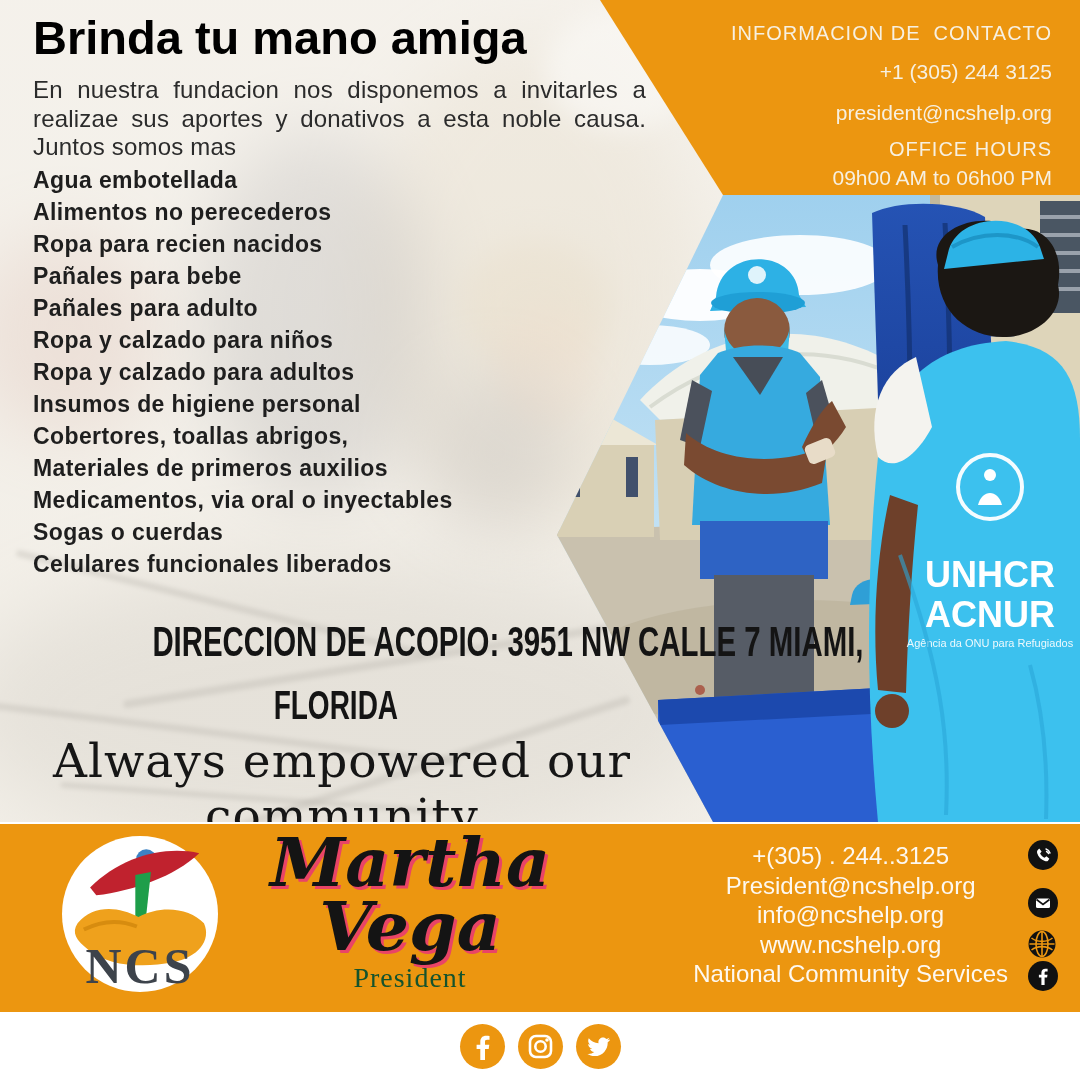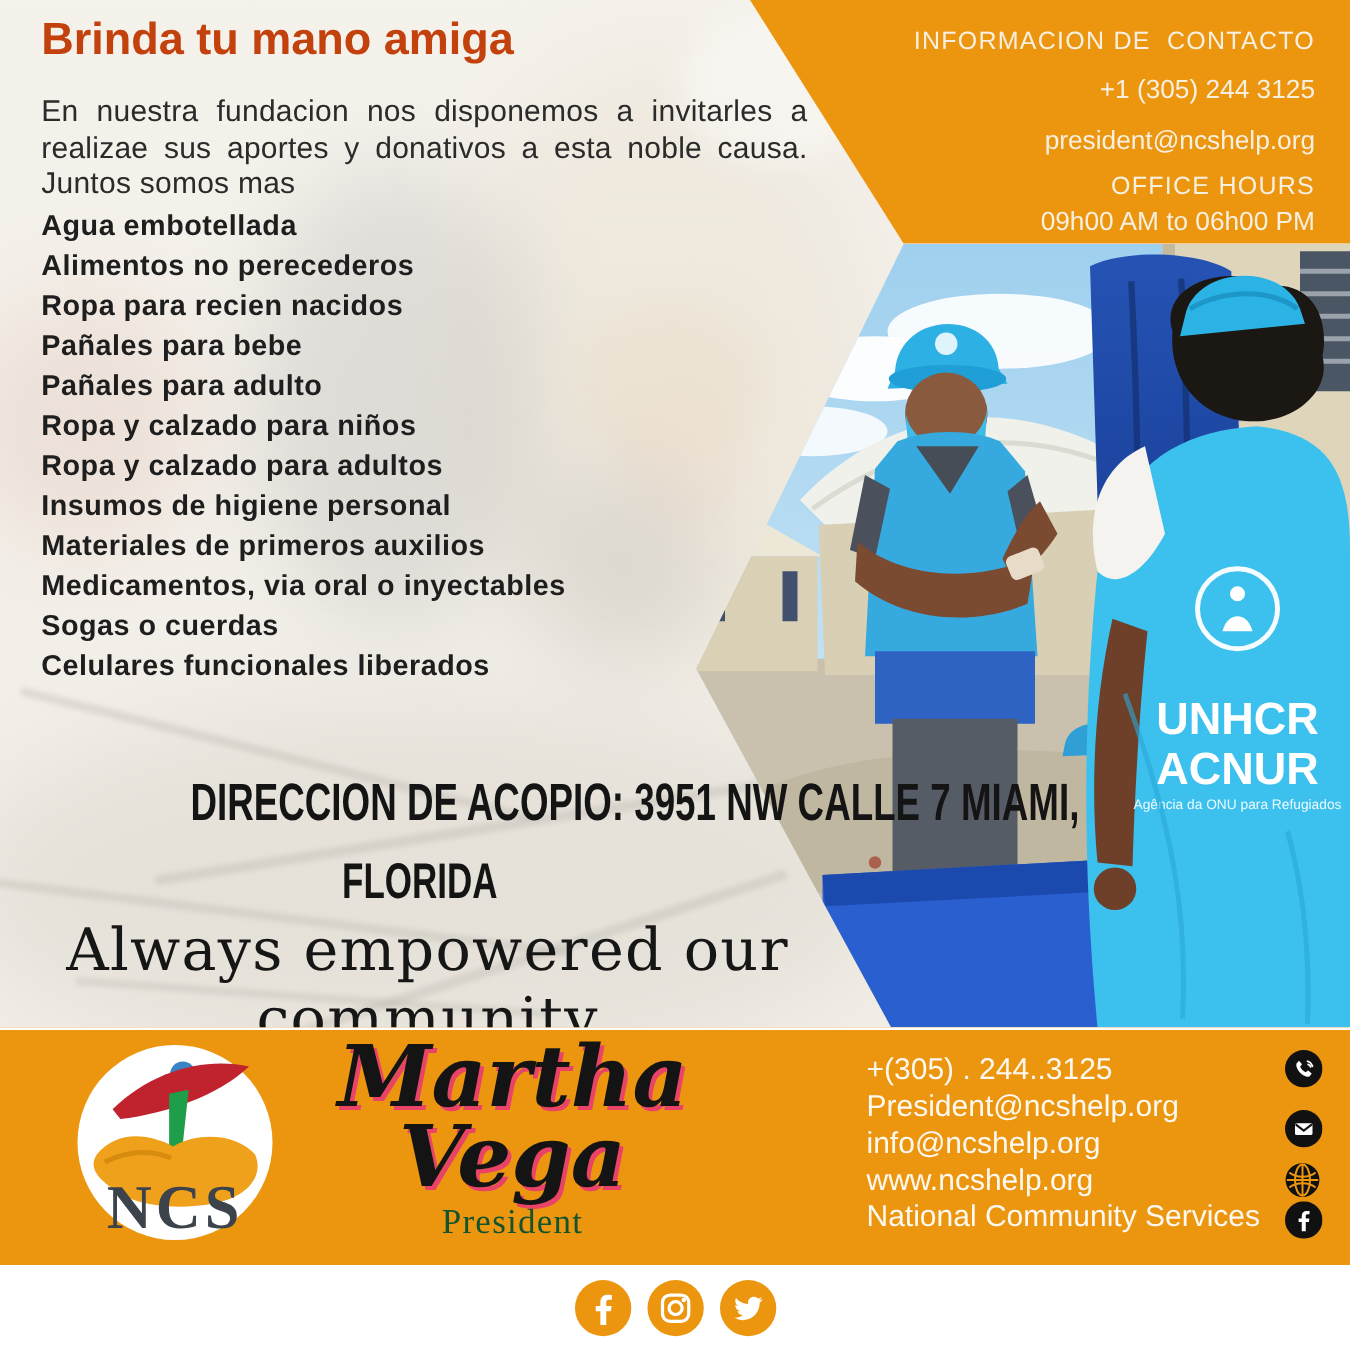--- a/index.html
+++ b/index.html
@@ -31,21 +31,21 @@
   .contact-panel { position:absolute; left:0; top:0; width:1080px; height:195px;
     background:#ec9610; clip-path:polygon(600px 0, 1080px 0, 1080px 195px, 723px 195px); }
   .cp-line { position:absolute; right:28px; color:#f7f0e1; white-space:pre; }
   .cp-1 { top:22px;  font-size:20px; letter-spacing:1px; }
   .cp-2 { top:60px;  font-size:21px; }
   .cp-3 { top:101px; font-size:21px; }
   .cp-4 { top:138px; font-size:20px; letter-spacing:1px; }
   .cp-5 { top:166px; font-size:21px; }
 
   
-  .title { position:absolute; left:33px; top:10px; font-size:36px; font-weight:700; color:#c2410c; letter-spacing:0;text-align:right; }
+  .title { position:absolute; left:33px; top:10px; font-size:47px; font-weight:700; color:#000000; letter-spacing:0;text-align:right; }
   .intro { position:absolute; left:33px; top:76px; width:613px; font-size:24px; font-weight:400;
     color:#2b2b2b; line-height:28.5px; text-align:justify; letter-spacing:.2px; }
   .donate-list { position:absolute; left:33px; top:164px; width:640px; }
   .donate-item { font-size:23px; font-weight:700; color:#1e1e1e; line-height:32px; letter-spacing:.4px; }
 
   .address { position:absolute; left:0; top:598px; width:672px; text-align:center;margin-top:20px; }
   .addr-line { display:inline-block; white-space:nowrap; transform:scaleX(.70); transform-origin:50% 50%;
     font-weight:700; color:#141414; }
   .addr-1 { font-size:42px; line-height:48px; }
   .addr-2 { font-size:40px; line-height:46px; margin-top:16px; }
@@ -55,21 +55,21 @@
 
   
   .footer { position:absolute; left:0; top:822px; width:1080px; height:190px; background:#ec9610; border-top:2px solid #ffffff; }
   .logo-circle { position:absolute; left:62px; top:12px; width:156px; height:156px; background:#ffffff; border-radius:50%; }
   .sig-block { position:absolute; left:235px; top:0; width:350px; text-align:center; }
   .signature { margin-top:6px; font-family:"DejaVu Serif", serif; font-style:italic; font-weight:700;
     font-size:68px; line-height:64px; color:#141414; text-shadow:3px 3px 0 #e94467; }
   .role { font-size:28px; line-height:40px; color:#14532d; letter-spacing:1px;font-family:Liberation Serif, serif; }
   .org { margin-top:12px; font-size:24px; font-weight:700; color:#101010; letter-spacing:.5px;
     transform:scaleX(.85); transform-origin:50% 50%; white-space:nowrap; }
-  .f-contacts { position:absolute; right:72px; top:17px; text-align:left; }
+  .f-contacts { position:absolute; right:72px; top:17px; text-align:center; }
   .f-line { font-size:24px; line-height:29.5px; color:#fdf8f0; }
   .f-icon { position:absolute; right:22px; width:30px; height:30px; }
 
   
   .bottom-strip { position:absolute; left:0; top:1012px; width:1080px; height:68px; background:#ffffff;
     display:flex; align-items:center; justify-content:center; gap:13px; }
   .soc { width:45px; height:45px; border-radius:50%; background:#ec9610; display:flex; align-items:center; justify-content:center; }
 </style>
 </head>
 <body>
@@ -193,20 +193,21 @@
 
   <div class="donate-list">
     <div class="donate-item">Agua embotellada</div>
     <div class="donate-item">Alimentos no perecederos</div>
     <div class="donate-item">Ropa para recien nacidos</div>
     <div class="donate-item">Pañales para bebe</div>
     <div class="donate-item">Pañales para adulto</div>
     <div class="donate-item">Ropa y calzado para niños</div>
     <div class="donate-item">Ropa y calzado para adultos</div>
     <div class="donate-item">Insumos de higiene personal</div>
+    <div class="donate-item">Cobertores, toallas abrigos,</div>
     <div class="donate-item">Materiales de primeros auxilios</div>
     <div class="donate-item">Medicamentos, via oral o inyectables</div>
     <div class="donate-item">Sogas o cuerdas</div>
     <div class="donate-item">Celulares funcionales liberados</div>
   </div>
 
   <div class="address">
     <div><span class="addr-line addr-1">DIRECCION DE ACOPIO: 3951 NW CALLE 7 MIAMI,</span></div>
     <div><span class="addr-line addr-2">FLORIDA</span></div>
   </div>

